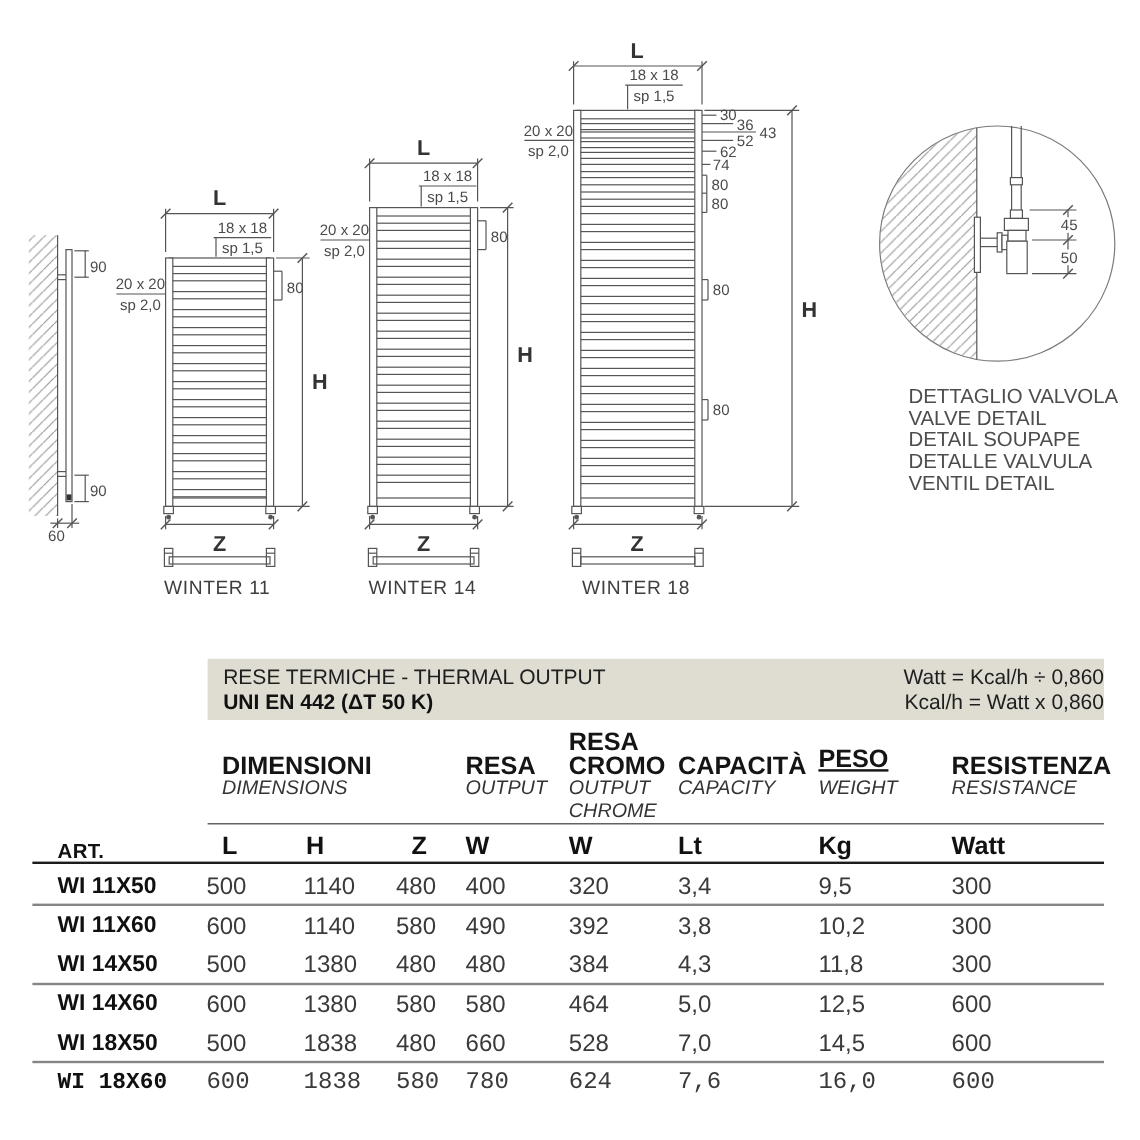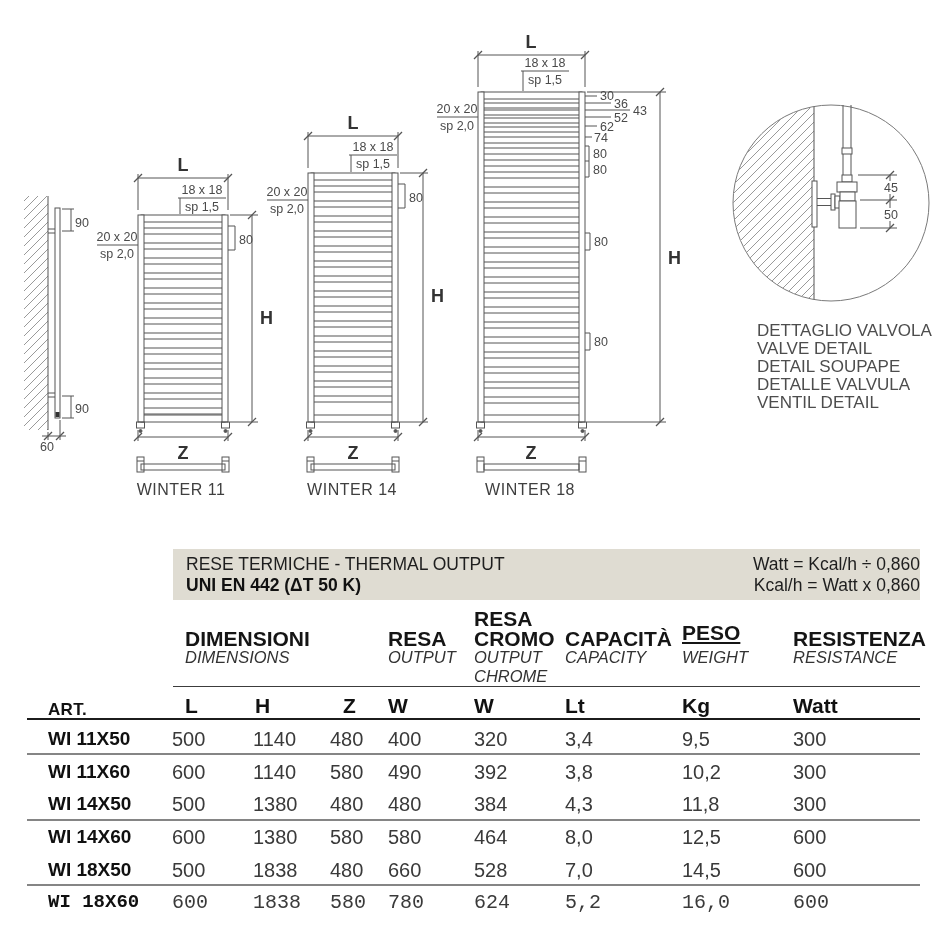--- a/index.html
+++ b/index.html
@@ -476,21 +476,21 @@
     <span class="cwatt">300</span>
   </div>
   <div class="abs rule-sep" style="left:27px;top:819px;width:893px;"></div>
   <div class="trow" style="top:826px;padding-left:16px;">
     <span class="art ca">WI 14X60</span>
     <span class="cl">600</span>
     <span class="ch">1380</span>
     <span class="cz">580</span>
     <span class="cw1">580</span>
     <span class="cw2">464</span>
-    <span class="clt">8,0</span>
+    <span class="clt">5,0</span>
     <span class="ckg">12,5</span>
     <span class="cwatt">600</span>
   </div>
   <div class="trow" style="top:859px;">
     <span class="art ca">WI 18X50</span>
     <span class="cl">500</span>
     <span class="ch">1838</span>
     <span class="cz">480</span>
     <span class="cw1">660</span>
     <span class="cw2">528</span>
@@ -499,18 +499,18 @@
     <span class="cwatt">600</span>
   </div>
   <div class="abs rule-sep" style="left:27px;top:884px;width:893px;"></div>
   <div class="trow" style="top:891px;font-family:Liberation Mono, monospace;">
     <span class="art ca">WI 18X60</span>
     <span class="cl">600</span>
     <span class="ch">1838</span>
     <span class="cz">580</span>
     <span class="cw1">780</span>
     <span class="cw2">624</span>
-    <span class="clt">5,2</span>
+    <span class="clt">7,6</span>
     <span class="ckg">16,0</span>
     <span class="cwatt">600</span>
   </div>
 
 </div>
 
 </body></html>

